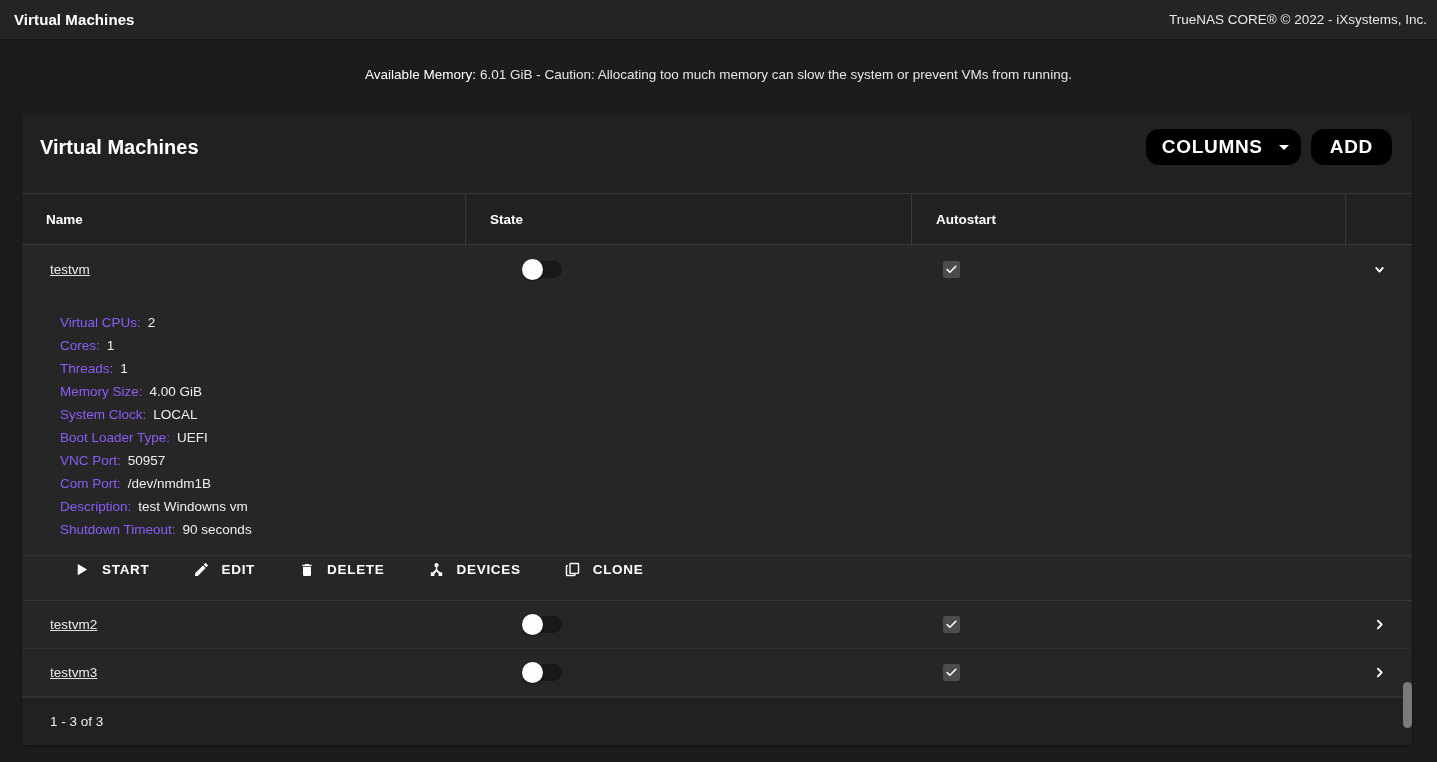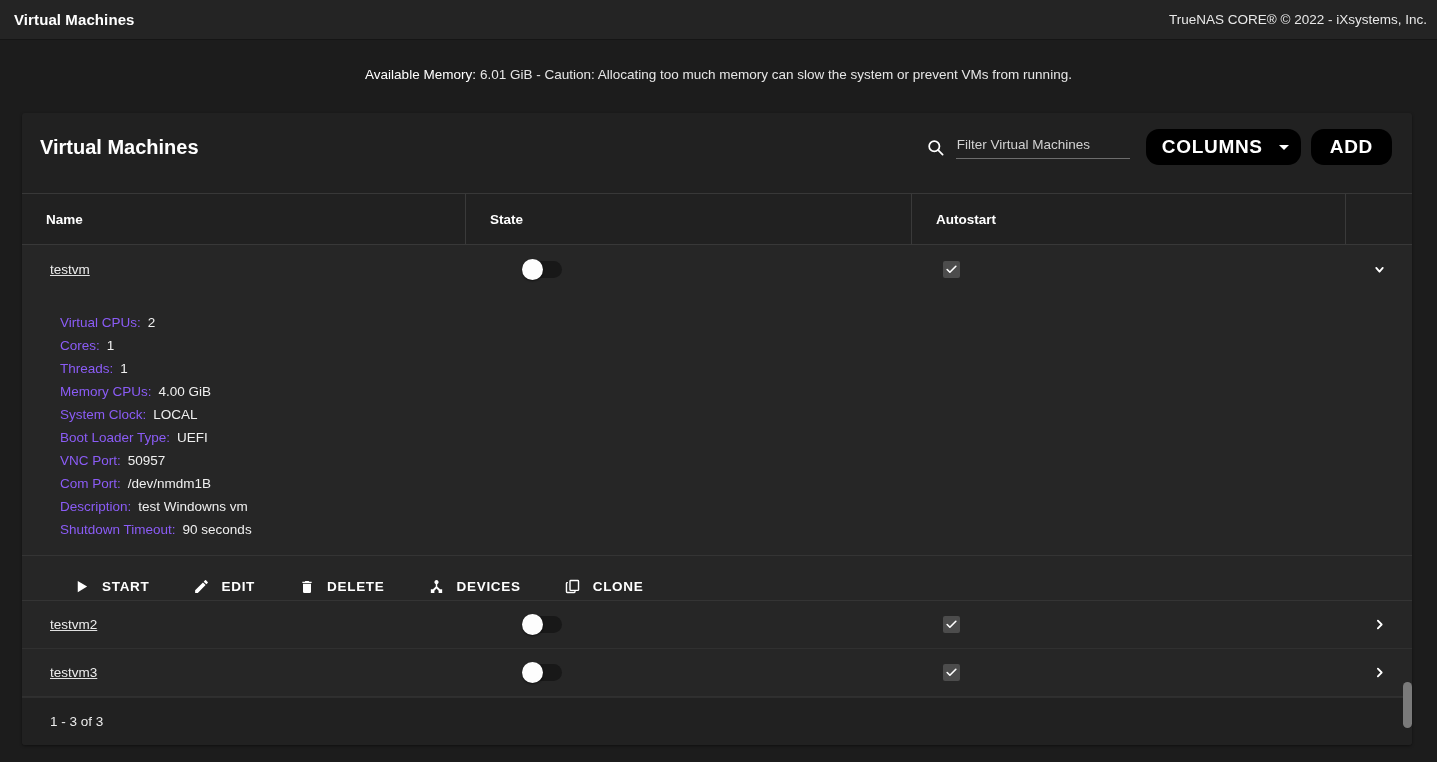--- a/index.html
+++ b/index.html
@@ -229,21 +229,21 @@
   }
   .detail-label { font-weight: normal; color: #8b5cf6; }
   .detail-value { color: #efefef; margin-left: 7px; }
 
   .actions {
     background: #262626;
     border-top: 1px solid #343434;
     border-bottom: 1px solid #343434;
     height: 46px;
     display: flex;
-    align-items: flex-end;
+    align-items: flex-start;
     padding-left: 50px;
     gap: 42px;
   }
   .action {
     display: flex;
     align-items: center;
     gap: 11px;
     background: none;
     border: none;
     color: #ffffff;
@@ -296,29 +296,20 @@
   <b>Available Memory:</b>
   <span>6.01 GiB - Caution: Allocating too much memory can slow the system or prevent VMs from running.</span>
 </div>
 
 <div class="card">
 
   <div class="card-header">
     <div class="card-title">Virtual Machines</div>
     <div class="header-spacer"></div>
 
-    <div class="search-wrap">
-      <span class="search-icon">
-        <svg width="19" height="19" viewBox="0 0 24 24" fill="none" stroke="currentColor" stroke-width="2.2" stroke-linecap="round">
-          <circle cx="10.5" cy="10.5" r="6.5"></circle>
-            <line x1="15.4" y1="15.4" x2="21" y2="21"></line>
-        </svg>
-      </span>
-      <input class="search-field" type="text" placeholder="Filter Virtual Machines" style="">
-    </div>
 
     <button class="btn btn-columns">
       <span>COLUMNS</span>
       <span class="caret-down"></span>
     </button>
 
     <button class="btn btn-add">
       <span>ADD</span>
     </button>
   </div>
@@ -358,21 +349,21 @@
     <div class="detail-line">
       <span class="detail-label">Virtual CPUs:</span><span class="detail-value">2</span>
     </div>
     <div class="detail-line">
       <span class="detail-label">Cores:</span><span class="detail-value">1</span>
     </div>
     <div class="detail-line">
       <span class="detail-label">Threads:</span><span class="detail-value">1</span>
     </div>
     <div class="detail-line">
-      <span class="detail-label">Memory CPUs:</span><span class="detail-value">4.00 GiB</span>
+      <span class="detail-label">Memory Size:</span><span class="detail-value">4.00 GiB</span>
     </div>
     <div class="detail-line">
       <span class="detail-label">System Clock:</span><span class="detail-value">LOCAL</span>
     </div>
     <div class="detail-line">
       <span class="detail-label">Boot Loader Type:</span><span class="detail-value">UEFI</span>
     </div>
     <div class="detail-line">
       <span class="detail-label">VNC Port:</span><span class="detail-value">50957</span>
     </div>

